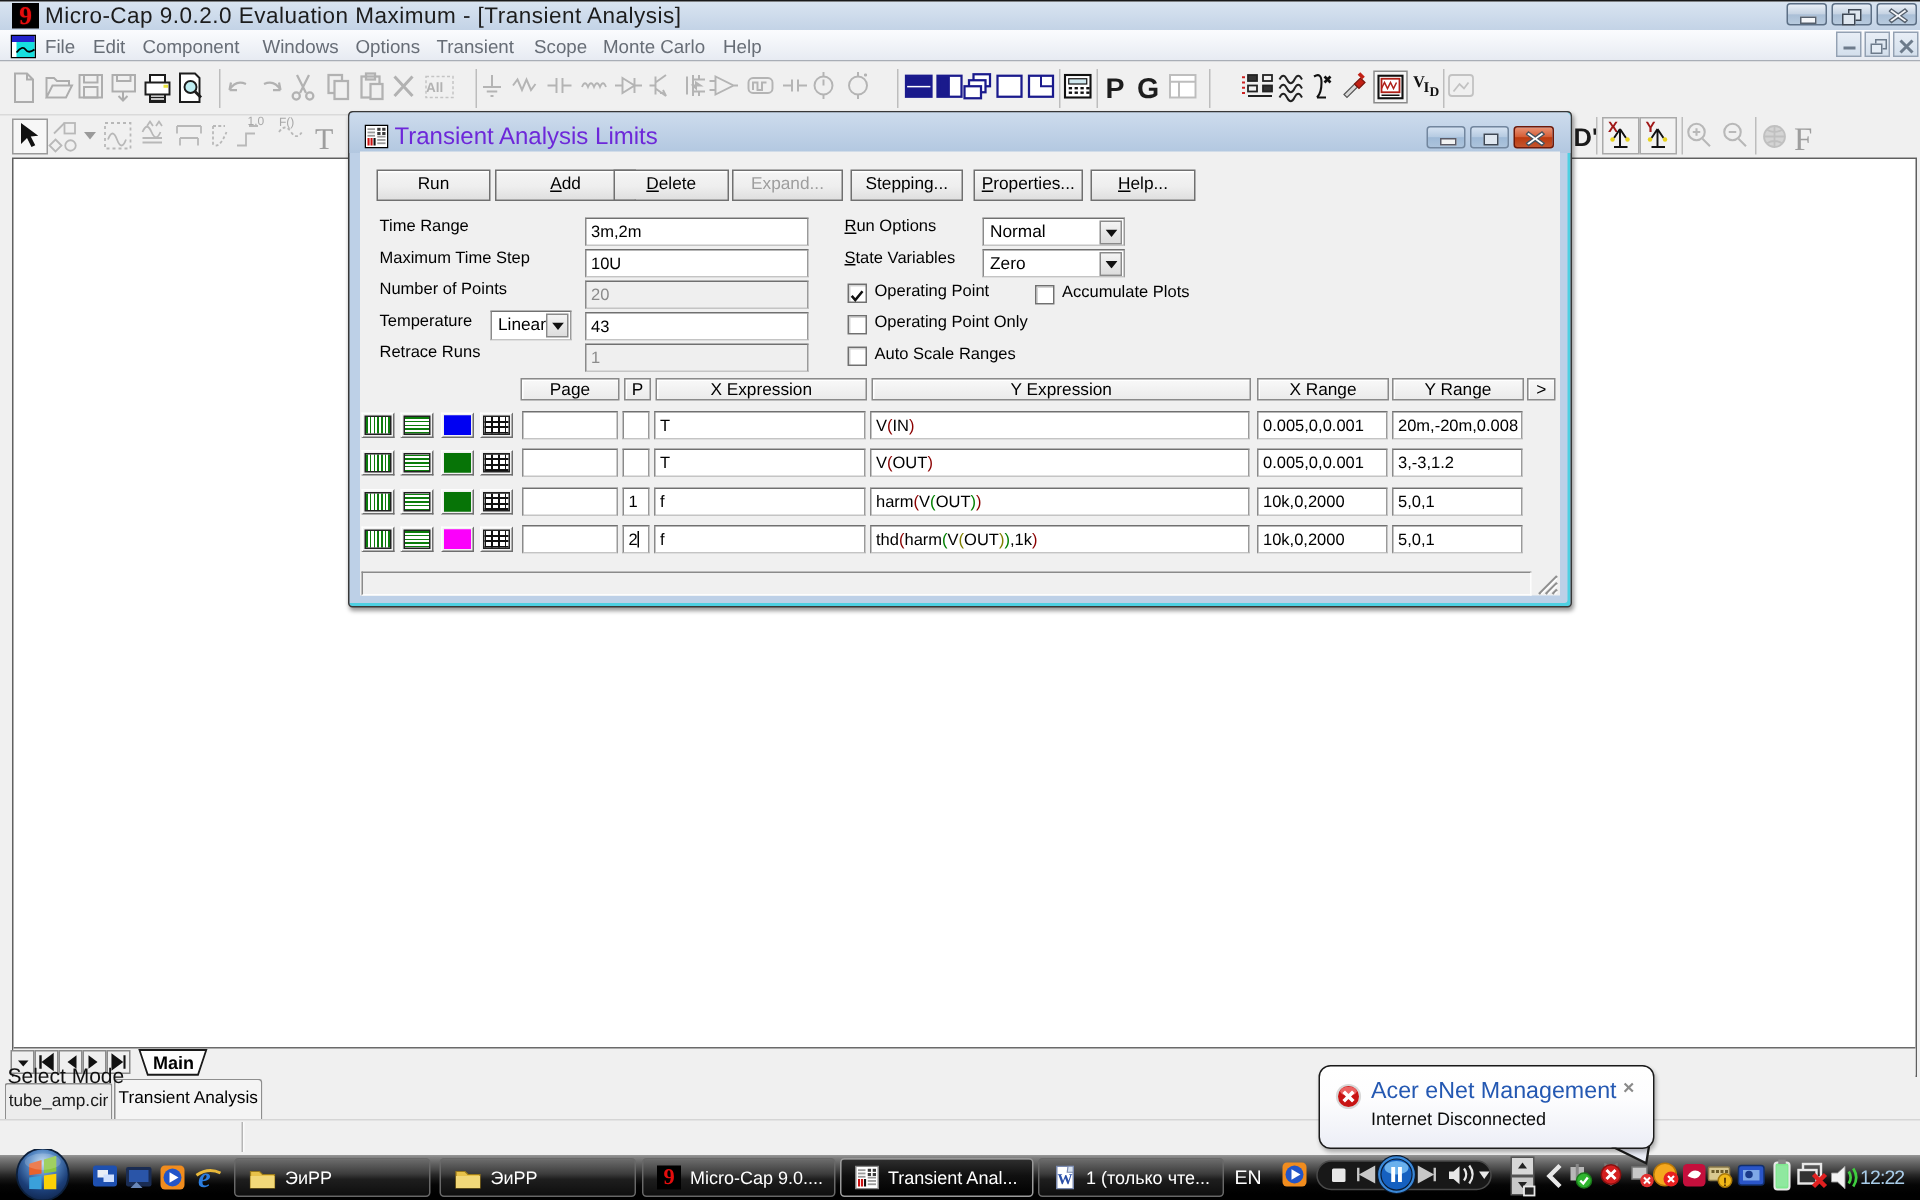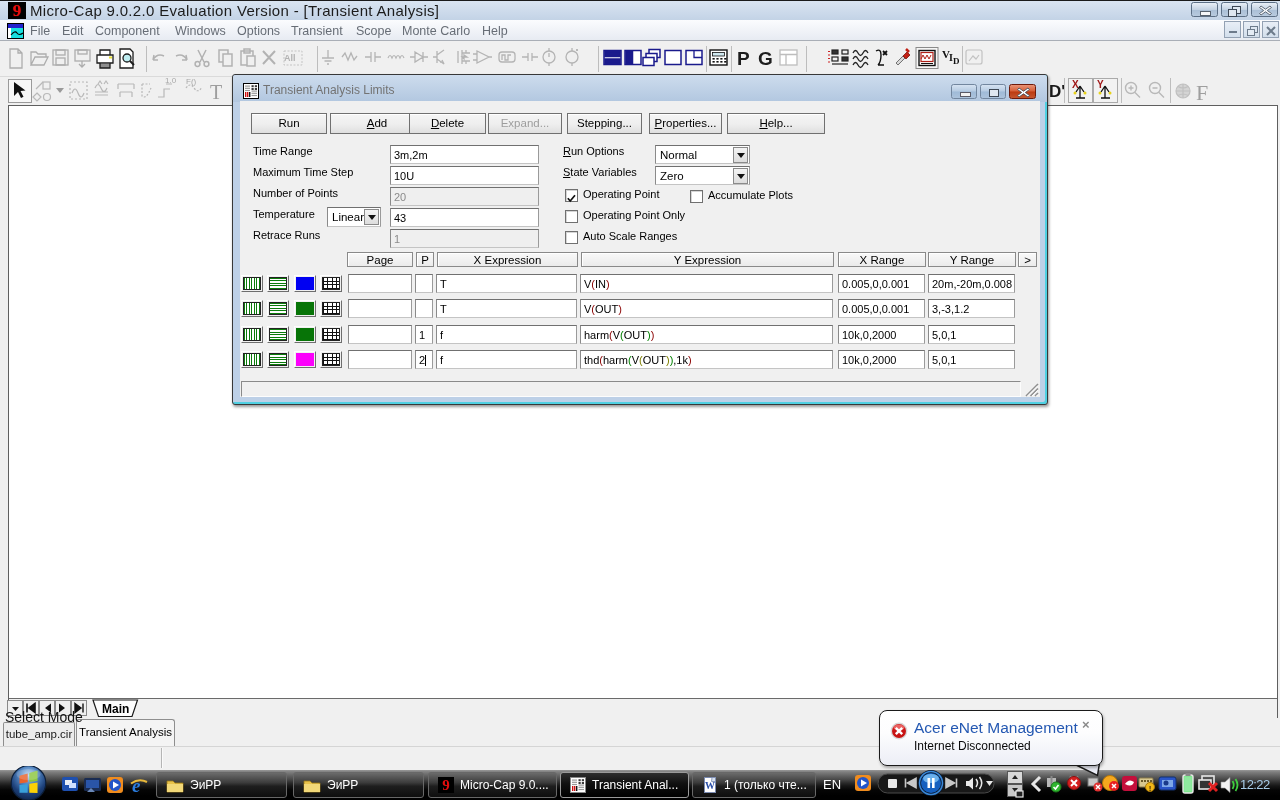--- a/index.html
+++ b/index.html
@@ -37,21 +37,21 @@
  color:#fff;font-size:12px;display:flex;align-items:center;gap:6px;padding-left:9px;overflow:hidden;white-space:nowrap}
 .tactive{background:linear-gradient(#2e2e2e,#101010 45%,#000);border-color:#9a9a9a}
 #balloon{left:879px;top:710px;width:222px;height:54px;border:1.5px solid #1a1a1a;border-radius:8px;
  background:linear-gradient(#fff,#fdfdfe 40%,#eceef6);box-shadow:1px 2px 3px rgba(0,0,0,.3)}
 
 #dialog{left:232px;top:74px;width:816px;height:331px;background:#bdd0e7;
  border:1px solid #383838;border-radius:3px;box-sizing:border-box;
  box-shadow:inset -2px -2px 0 #4fd0e2, 1px 2px 3px rgba(0,0,0,.4)}
 #dlgtitlegrad{left:233px;top:75px;width:814px;height:27px;border-radius:3px 3px 0 0;
  background:linear-gradient(#cddced,#b2c7e0)}
-#dlgtitle{left:263px;top:83px;font-size:12px;color:#737373}
+#dlgtitle{left:263px;top:83px;font-size:16px;color:#6d28d9}
 #dlgclient{left:240px;top:101px;width:800px;height:296px;background:#f0f0f0}
 .btn{top:113px;height:21px;border:1px solid #707070;box-sizing:border-box;
  background:linear-gradient(#f5f5f5,#eee 55%,#dfdfdf);box-shadow:inset 0 1px 0 #fff;
  font-size:11.5px;color:#000;text-align:center;line-height:18px}
 .lbl{font-size:11px;color:#000}
 .inp{background:#fff;border:1px solid;border-color:#707070 #9a9a9a #c4c4c4 #8a8a8a;
  box-sizing:border-box;font-size:11px;color:#000;padding:2.5px 0 0 3px;height:19px;white-space:nowrap;overflow:hidden}
 .dis{background:#efefef;color:#8b8b8b}
 .hd{top:252px;height:15px;border:1px solid #8a8a8a;box-sizing:border-box;
  background:linear-gradient(#f9f9f9,#ebebeb);box-shadow:inset 1px 1px 0 #fff;
@@ -76,21 +76,21 @@
 .grd>div{background:repeating-linear-gradient(90deg,#111 0 1px,transparent 1px 4.5px),
  repeating-linear-gradient(0deg,#111 0 1.2px,transparent 1.2px 3.6px),#fff}
 .wbtn{height:15px;background:linear-gradient(#e9eff7,#c4d2e2 50%,#aabfd6 52%,#b8cade);
  border:1px solid #5c6f85;border-radius:2.5px;box-sizing:border-box}
 .cbtn{top:21px;width:17px;height:17px;background:linear-gradient(#e8eef6,#d3dfec);
  border:1px solid #93a1b3;box-sizing:border-box}
 </style>
 </head>
 <body>
 <div class="abs" id="titlebar"></div>
-<div class="abs" id="titletext">Micro-Cap 9.0.2.0 Evaluation Version - [Transient Analysis]</div>
+<div class="abs" id="titletext">Micro-Cap 9.0.2.0 Evaluation Maximum - [Transient Analysis]</div>
 <div class="abs" id="menubar"></div>
 
 <div class="abs" style="left:8px;top:2px;width:18px;height:17px;background:#000;
  color:#e40d0d;font-family:'Liberation Serif',serif;font-weight:bold;font-size:17px;
  text-align:center;line-height:17px;text-shadow:0 0 1px #7a0000">9</div>
 
 <div class="abs wbtn" style="left:1191px;top:2px;width:27px">
  <div class="abs" style="left:8px;top:8px;width:9px;height:3px;background:#f4f6f9;border:1px solid #56616e"></div>
   </div>
 <div class="abs wbtn" style="left:1221px;top:2px;width:27px">
@@ -661,21 +661,21 @@
   <path d="M2 1 L6.5 4.2 L11 1 L12.5 2.5 L8.3 5.5 L12.5 8.5 L11 10 L6.5 6.8 L2 10 L0.5 8.5 L4.7 5.5 L0.5 2.5 Z" fill="#fff" stroke="#47525e" stroke-width="0.9"></path>
     </svg>
   </div>
 
 <div class="abs btn" style="left:251px;width:76px">Run</div>
 <div class="abs btn" style="left:330px;width:94px"><u>A</u>dd</div>
 <div class="abs btn" style="left:409px;width:77px"><u>D</u>elete</div>
 <div class="abs btn" style="left:488px;width:74px;color:#9d9d9d">Expand...</div>
 <div class="abs btn" style="left:567px;width:75px">Stepping...</div>
 <div class="abs btn" style="left:649px;width:73px"><u>P</u>roperties...</div>
-<div class="abs btn" style="left:727px;width:98px"><u>H</u>elp...</div>
+<div class="abs btn" style="left:727px;width:70px"><u>H</u>elp...</div>
 
 <div class="abs lbl" style="left:253px;top:145px">Time Range</div>
 <div class="abs lbl" style="left:253px;top:166px">Maximum Time Step</div>
 <div class="abs lbl" style="left:253px;top:187px">Number of Points</div>
 <div class="abs lbl" style="left:253px;top:208px">Temperature</div>
 <div class="abs lbl" style="left:253px;top:229px">Retrace Runs</div>
 <div class="abs inp" style="left:390px;top:145px;width:149px">3m,2m</div>
 <div class="abs inp" style="left:390px;top:166px;width:149px">10U</div>
 <div class="abs inp dis" style="left:390px;top:187px;width:149px">20</div>
 <div class="abs inp" style="left:390px;top:208px;width:149px">43</div>

